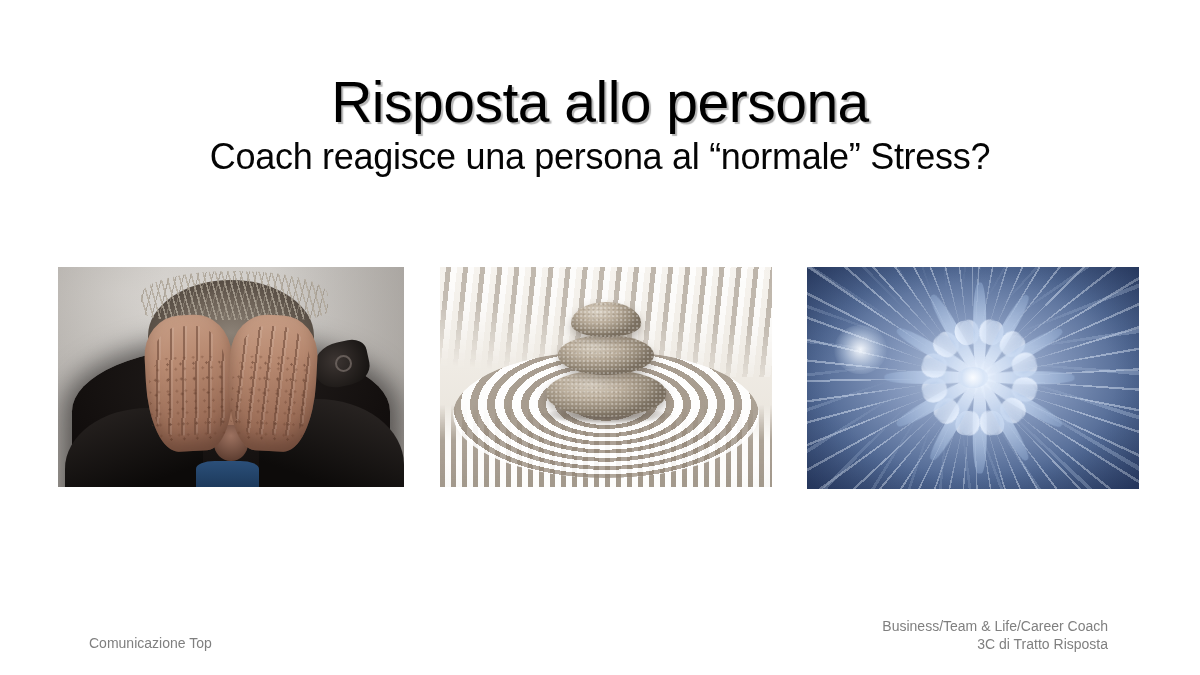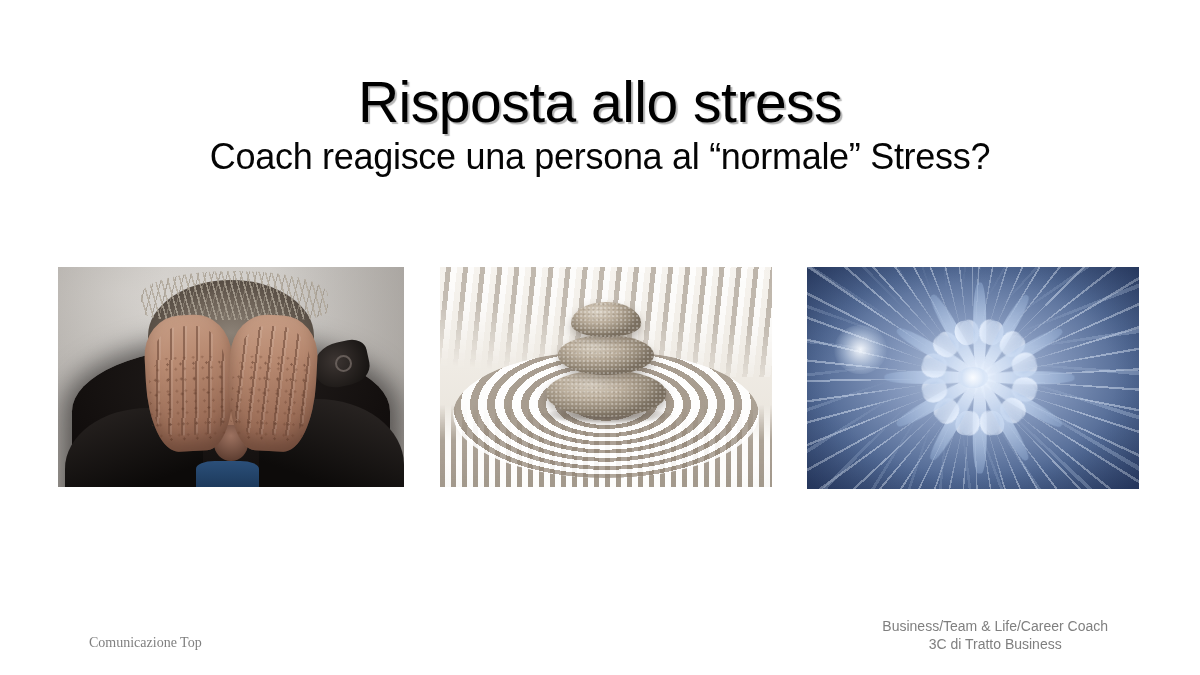--- a/index.html
+++ b/index.html
@@ -313,40 +313,39 @@
   }
 
   
   .footer-left {
     position: absolute;
     left: 89px;
     top: 635px;
     font-size: 14px;
     color: #7f7f7f;
     white-space: nowrap;
-    font-family: Liberation Serif, serif;
   }
   .footer-right {
     position: absolute;
     right: 92px;
     top: 617px;
     font-size: 14px;
     line-height: 1.32;
     color: #7f7f7f;
-    text-align: center;
+    text-align: right;
     white-space: nowrap;
   }
 </style>
 </head>
 <body>
 
 <div class="slide">
 
   <div class="title-block">
-    <div class="slide-title">Risposta allo stress</div>
+    <div class="slide-title">Risposta allo persona</div>
     <div class="slide-subtitle">Coach reagisce una persona al “normale” Stress?</div>
   </div>
 
   <div class="pic pic-1">
     <div class="pic-inner">
       <div class="p1-bg"></div>
       <div class="p1-wall-shadow"></div>
       <div class="p1-body"></div>
       <div class="p1-shoulder-l"></div>
       <div class="p1-shoulder-r"></div>
@@ -404,16 +403,16 @@
         <div class="p3-core"></div>
       </div>
       <div class="p3-vignette"></div>
     </div>
   </div>
 
   <div class="footer-left">Comunicazione Top</div>
 
   <div class="footer-right">
     <div>Business/Team &amp; Life/Career Coach</div>
-    <div>3C di Tratto Business</div>
+    <div>3C di Tratto Risposta</div>
   </div>
 
 </div>
 
 </body></html>

